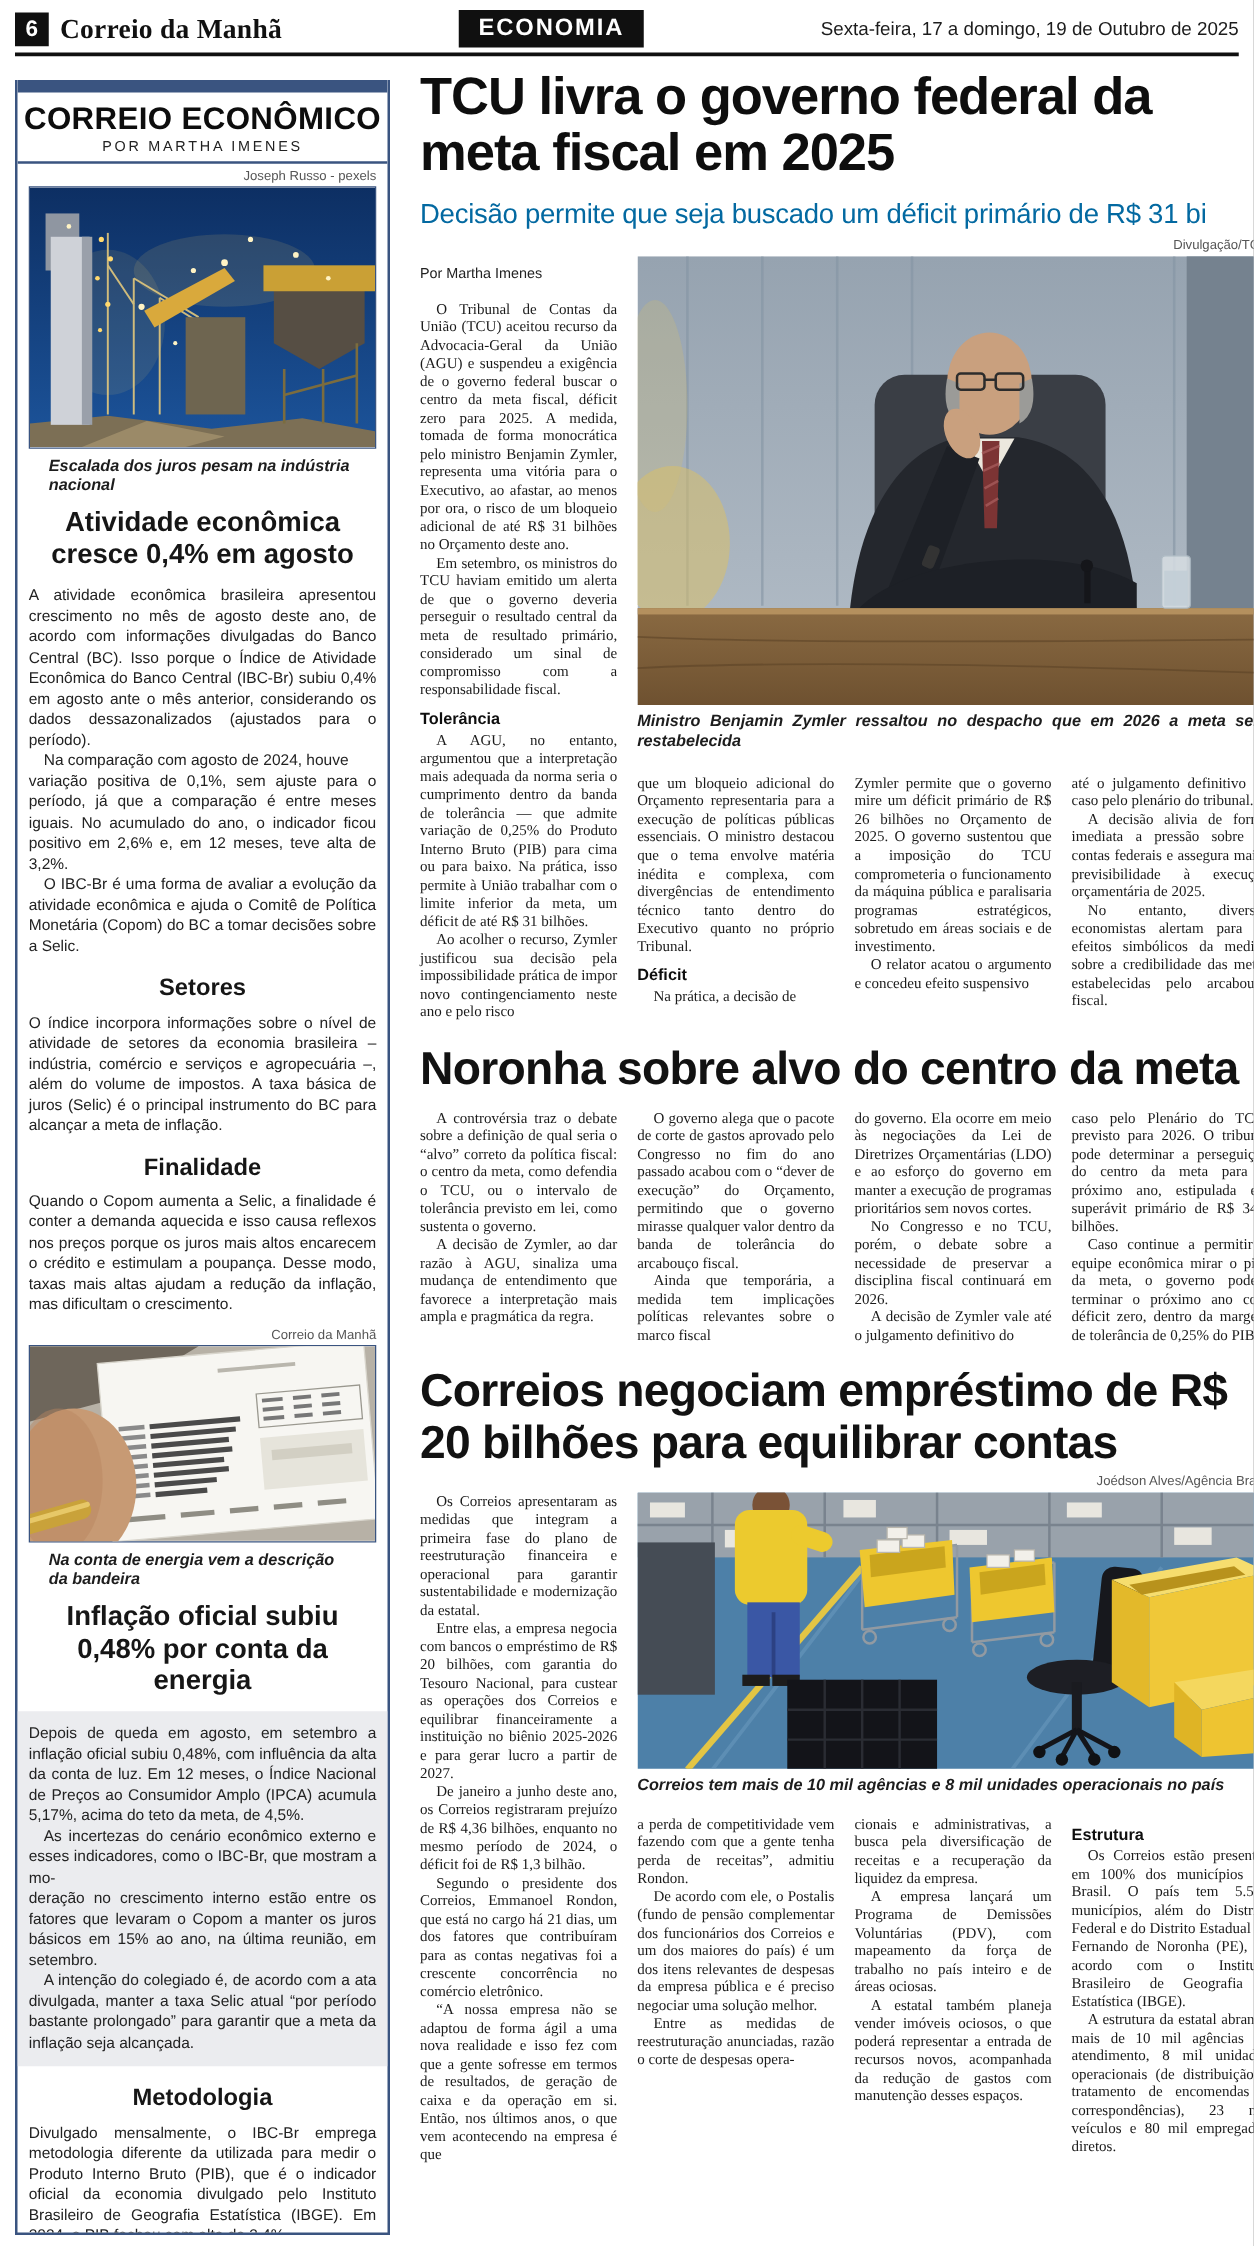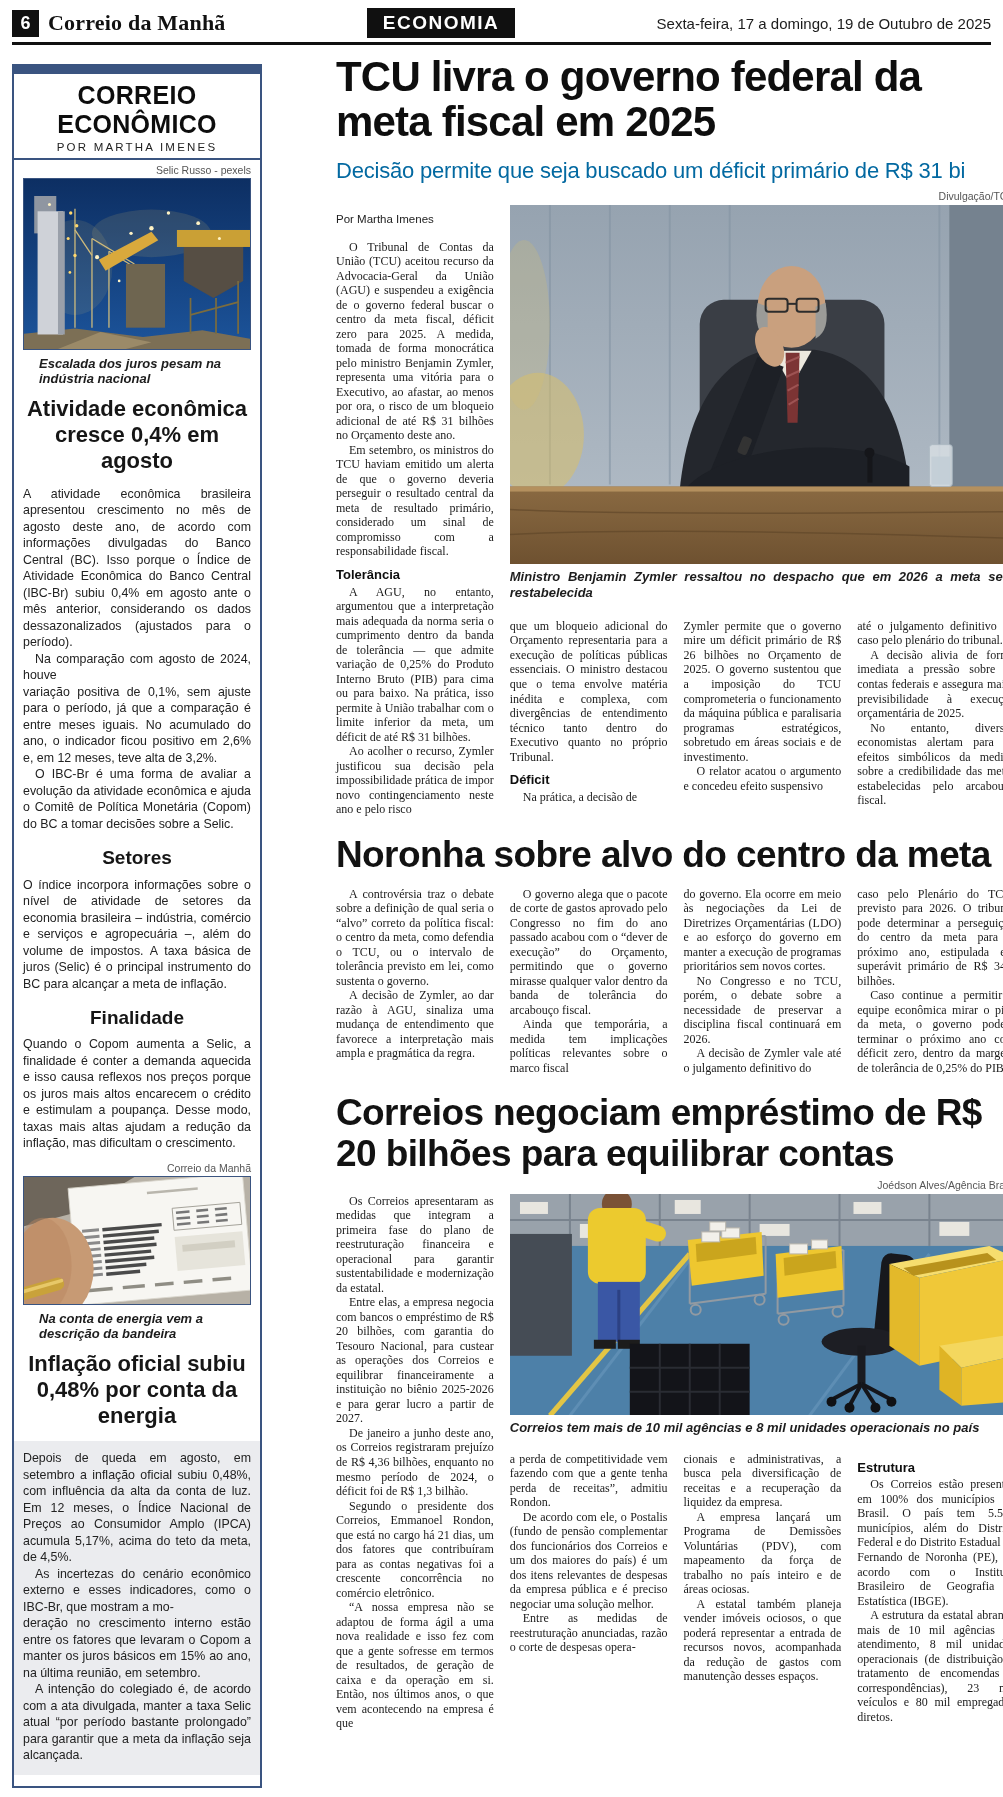--- a/index.html
+++ b/index.html
@@ -18,21 +18,21 @@
            justify-content:space-between;padding-bottom:4px;}
   .ph-left{display:flex;align-items:center;gap:9px;}
   .pagenum{background:var(--ink);color:#fff;font-weight:700;font-size:18px;width:27px;height:27px;
            display:flex;align-items:center;justify-content:center;}
   .masthead{font-family:var(--serif);font-weight:700;font-size:22px;letter-spacing:.2px;}
   .sectionbox{background:var(--ink);color:#fff;font-weight:700;font-size:19px;
               letter-spacing:1.5px;padding:4px 16px;}
   .pdate{font-size:15px;color:#1c1c1c;}
 
   
-  .sidebar{position:absolute;left:12px;top:64px;width:250px;height:1724px;
+  .sidebar{position:absolute;left:12px;top:64px;width:300px;height:1724px;
            border:2px solid var(--navy);border-top:none;padding:0 9px;overflow:hidden;}
   .navybar{height:10px;background:var(--navy);margin:0 -9px;}
   .sb-titleblock{text-align:center;padding:7px 0 5px;border-bottom:2px solid var(--navy);margin:0 -9px;}
   .sb-title{font-size:25px;font-weight:800;letter-spacing:.3px;color:#0d0d0d;}
   .sb-byline{font-size:11.5px;letter-spacing:2.2px;color:#222;margin-top:2px;}
   .credit{font-size:10.5px;color:#555;text-align:right;margin:4px 0 2px;}
   .photoframe{border:1px solid var(--navy);line-height:0;}
   .photoframe svg{width:100%;display:block;}
   .caption{font-size:13px;font-style:italic;font-weight:700;margin:6px 16px 8px;color:#1d1d1d;}
   .sb-h3{font-size:22px;font-weight:600;text-align:center;line-height:1.18;margin:10px 2px 12px;color:#161616;}
@@ -77,21 +77,21 @@
     <div class="pdate">Sexta-feira, 17 a domingo, 19 de Outubro de 2025</div>
   </header>
 
   <aside class="sidebar">
     <div class="navybar"></div>
     <div class="sb-titleblock">
       <div class="sb-title">CORREIO ECONÔMICO</div>
       <div class="sb-byline">POR MARTHA IMENES</div>
     </div>
 
-    <div class="credit">Selic Russo - pexels</div>
+    <div class="credit">Joseph Russo - pexels</div>
     <div class="photoframe">
       <svg viewBox="0 0 266 200" preserveAspectRatio="xMidYMid slice" aria-hidden="true">
         <defs>
             <linearGradient id="sky1" x1="0" y1="0" x2="0" y2="1">
           <stop offset="0" stop-color="#0d2f63"></stop>
               <stop offset="1" stop-color="#1c549b"></stop>
             </linearGradient>
           </defs>
         <rect width="266" height="200" fill="url(#sky1)"></rect>
         <ellipse cx="150" cy="64" rx="70" ry="28" fill="#ffd76a" opacity="0.12"></ellipse>

